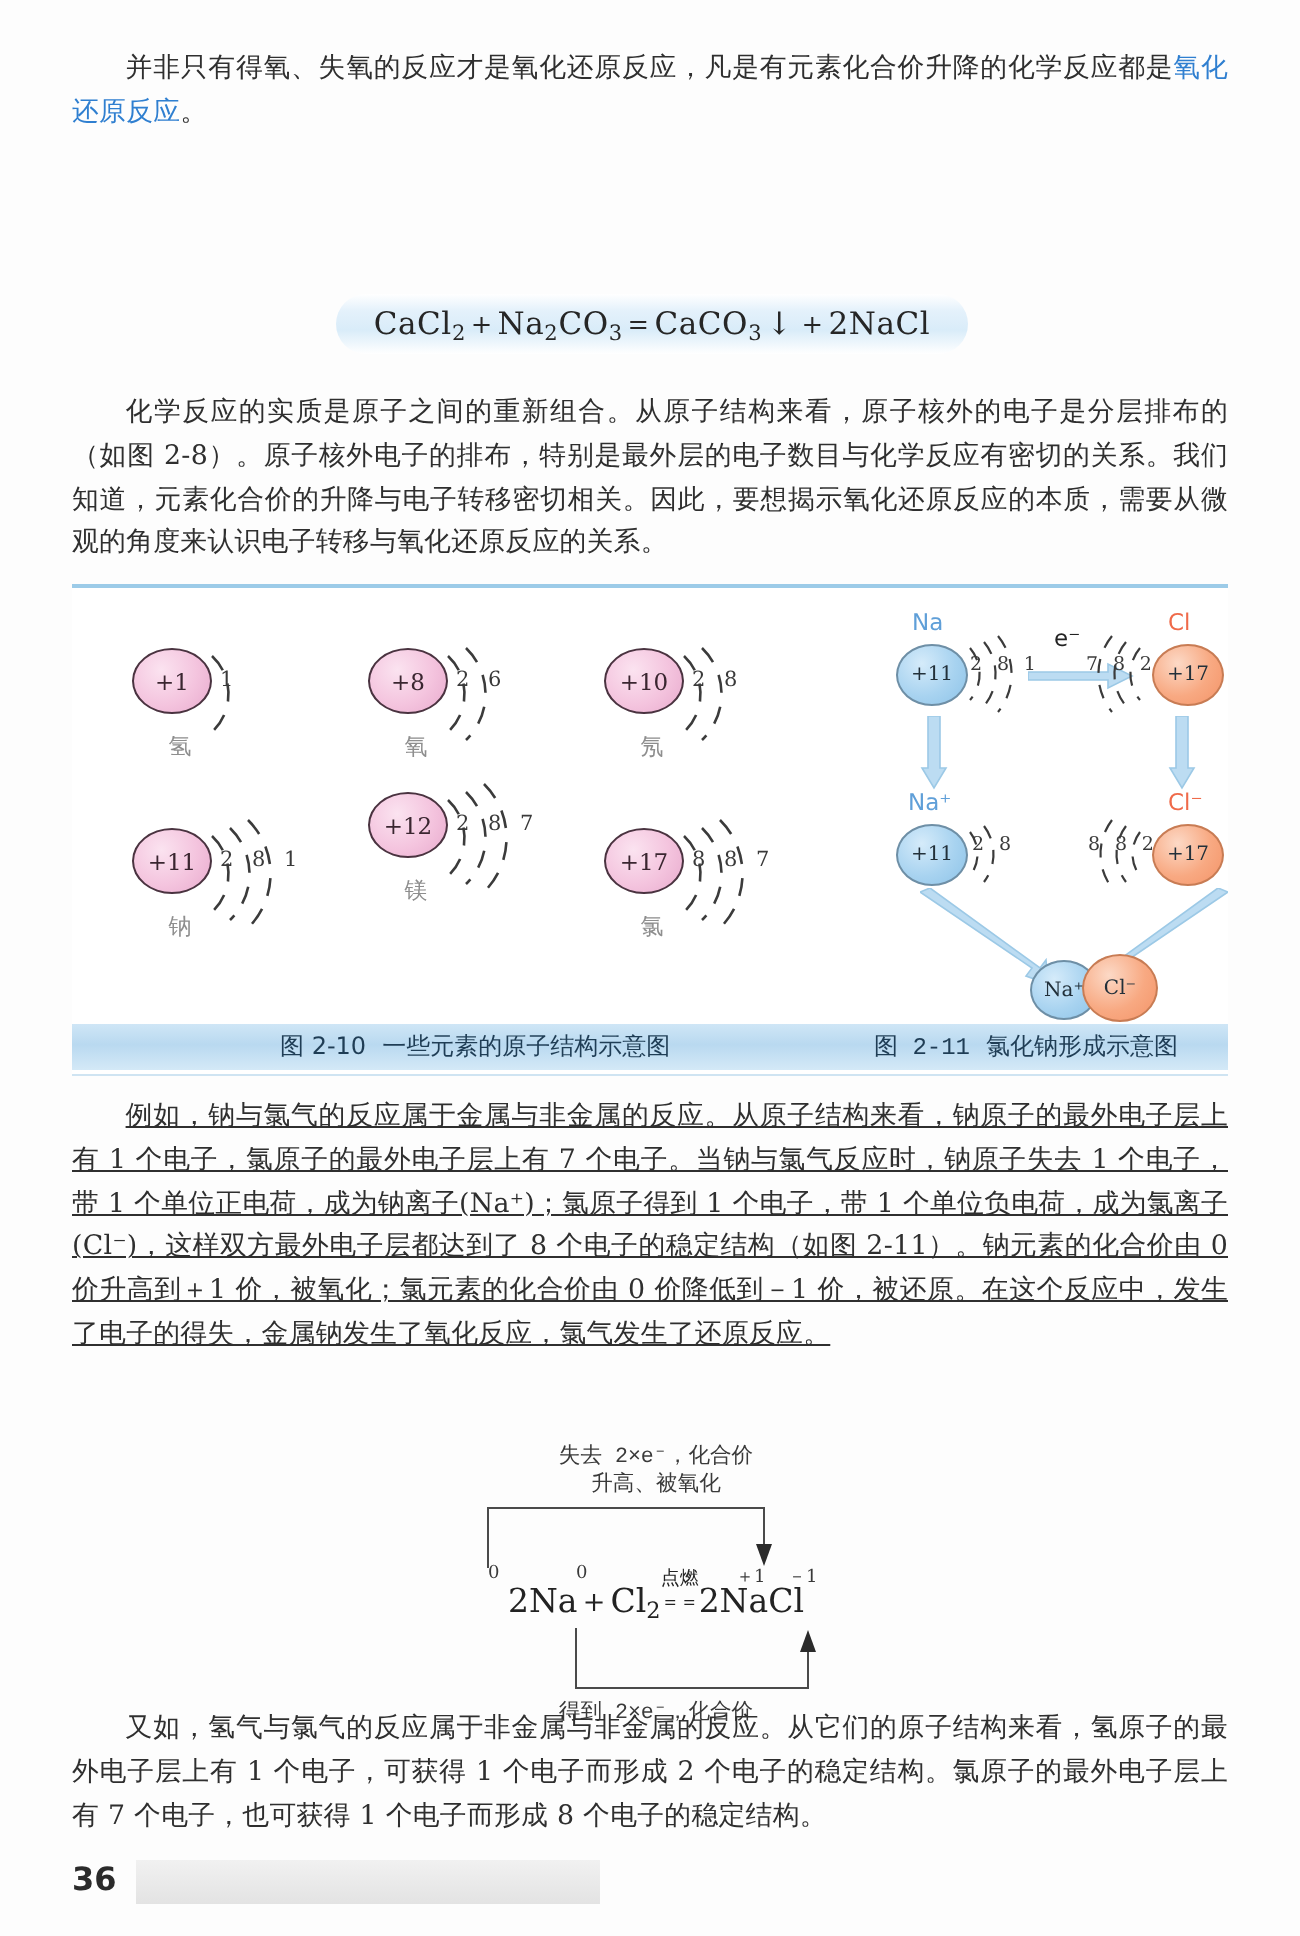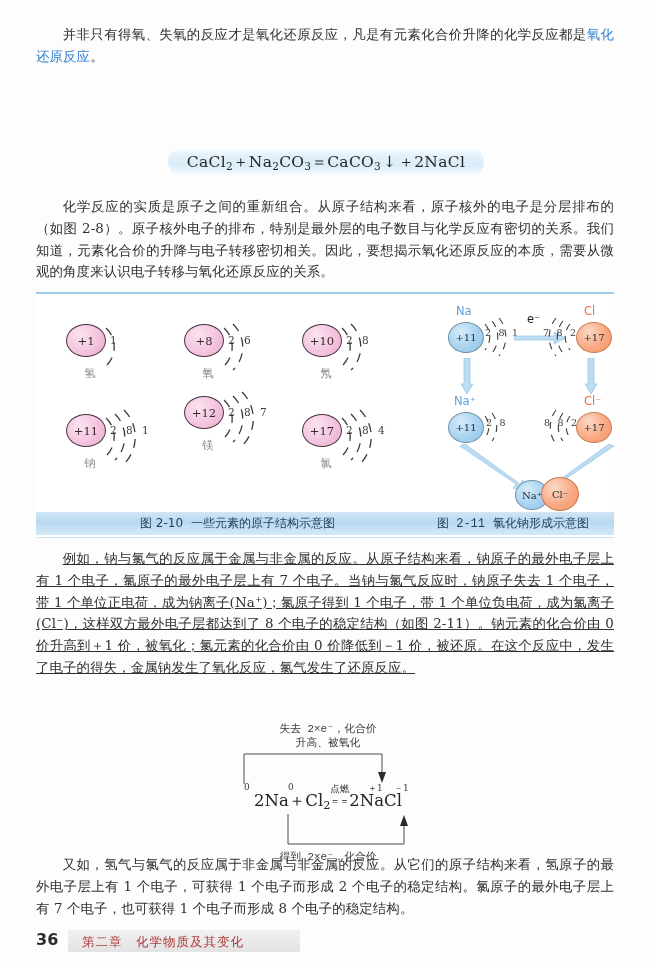--- a/index.html
+++ b/index.html
@@ -296,21 +296,21 @@
 
     <div class="atom" style="left:266px; top:104px;">
       <div class="nucleus">+17</div>
       <div class="shells">
         <svg width="74" height="62" viewBox="0 0 74 62">
           <path d="M4 12 A26 26 0 0 1 4 50" fill="none" stroke="#3b3b3b" stroke-width="1.3" stroke-dasharray="9 7"></path>
           <path d="M13 8 A32 32 0 0 1 13 54" fill="none" stroke="#3b3b3b" stroke-width="1.3" stroke-dasharray="9 7"></path>
           <path d="M22 4 A38 38 0 0 1 22 58" fill="none" stroke="#3b3b3b" stroke-width="1.3" stroke-dasharray="9 7"></path>
         </svg>
       </div>
-      <div class="ecounts">2 8 4</div>
+      <div class="ecounts">8 8 7</div>
       <div class="atom-label">氯</div>
     </div>
 
     <div class="sym blue" style="left:420px; top:10px;">Na</div>
     <div class="ion na" style="position:absolute; left:412px; top:28px;">+11</div>
     <div style="position:absolute; left:446px; top:22px;">
       <svg width="44" height="42" viewBox="0 0 44 42">
         <path d="M3 8 A20 20 0 0 1 3 34" fill="none" stroke="#3b3b3b" stroke-width="1.1" stroke-dasharray="7 6"></path>
         <path d="M10 5 A25 25 0 0 1 10 37" fill="none" stroke="#3b3b3b" stroke-width="1.1" stroke-dasharray="7 6"></path>
         <path d="M17 2 A30 30 0 0 1 17 40" fill="none" stroke="#3b3b3b" stroke-width="1.1" stroke-dasharray="7 6"></path>
@@ -418,15 +418,14 @@
       </svg>
     </div>
 
     <div class="redox-note" style="left:0; top:128px;">得到 2×e⁻，化合价</div>
   </div>
 
   <div class="para indent" style="left:36px; top:836px; width:578px;margin-top:18px;">又如，氢气与氯气的反应属于非金属与非金属的反应。从它们的原子结构来看，氢原子的最外电子层上有 1 个电子，可获得 1 个电子而形成 2 个电子的稳定结构。氯原子的最外电子层上有 7 个电子，也可获得 1 个电子而形成 8 个电子的稳定结构。</div>
 
   <div class="footer-band"></div>
   <div class="pagenum">36</div>
-  <div class="chaptitle">第二章　化学物质及其变化</div>
 
 </div>
 
 </body></html>

